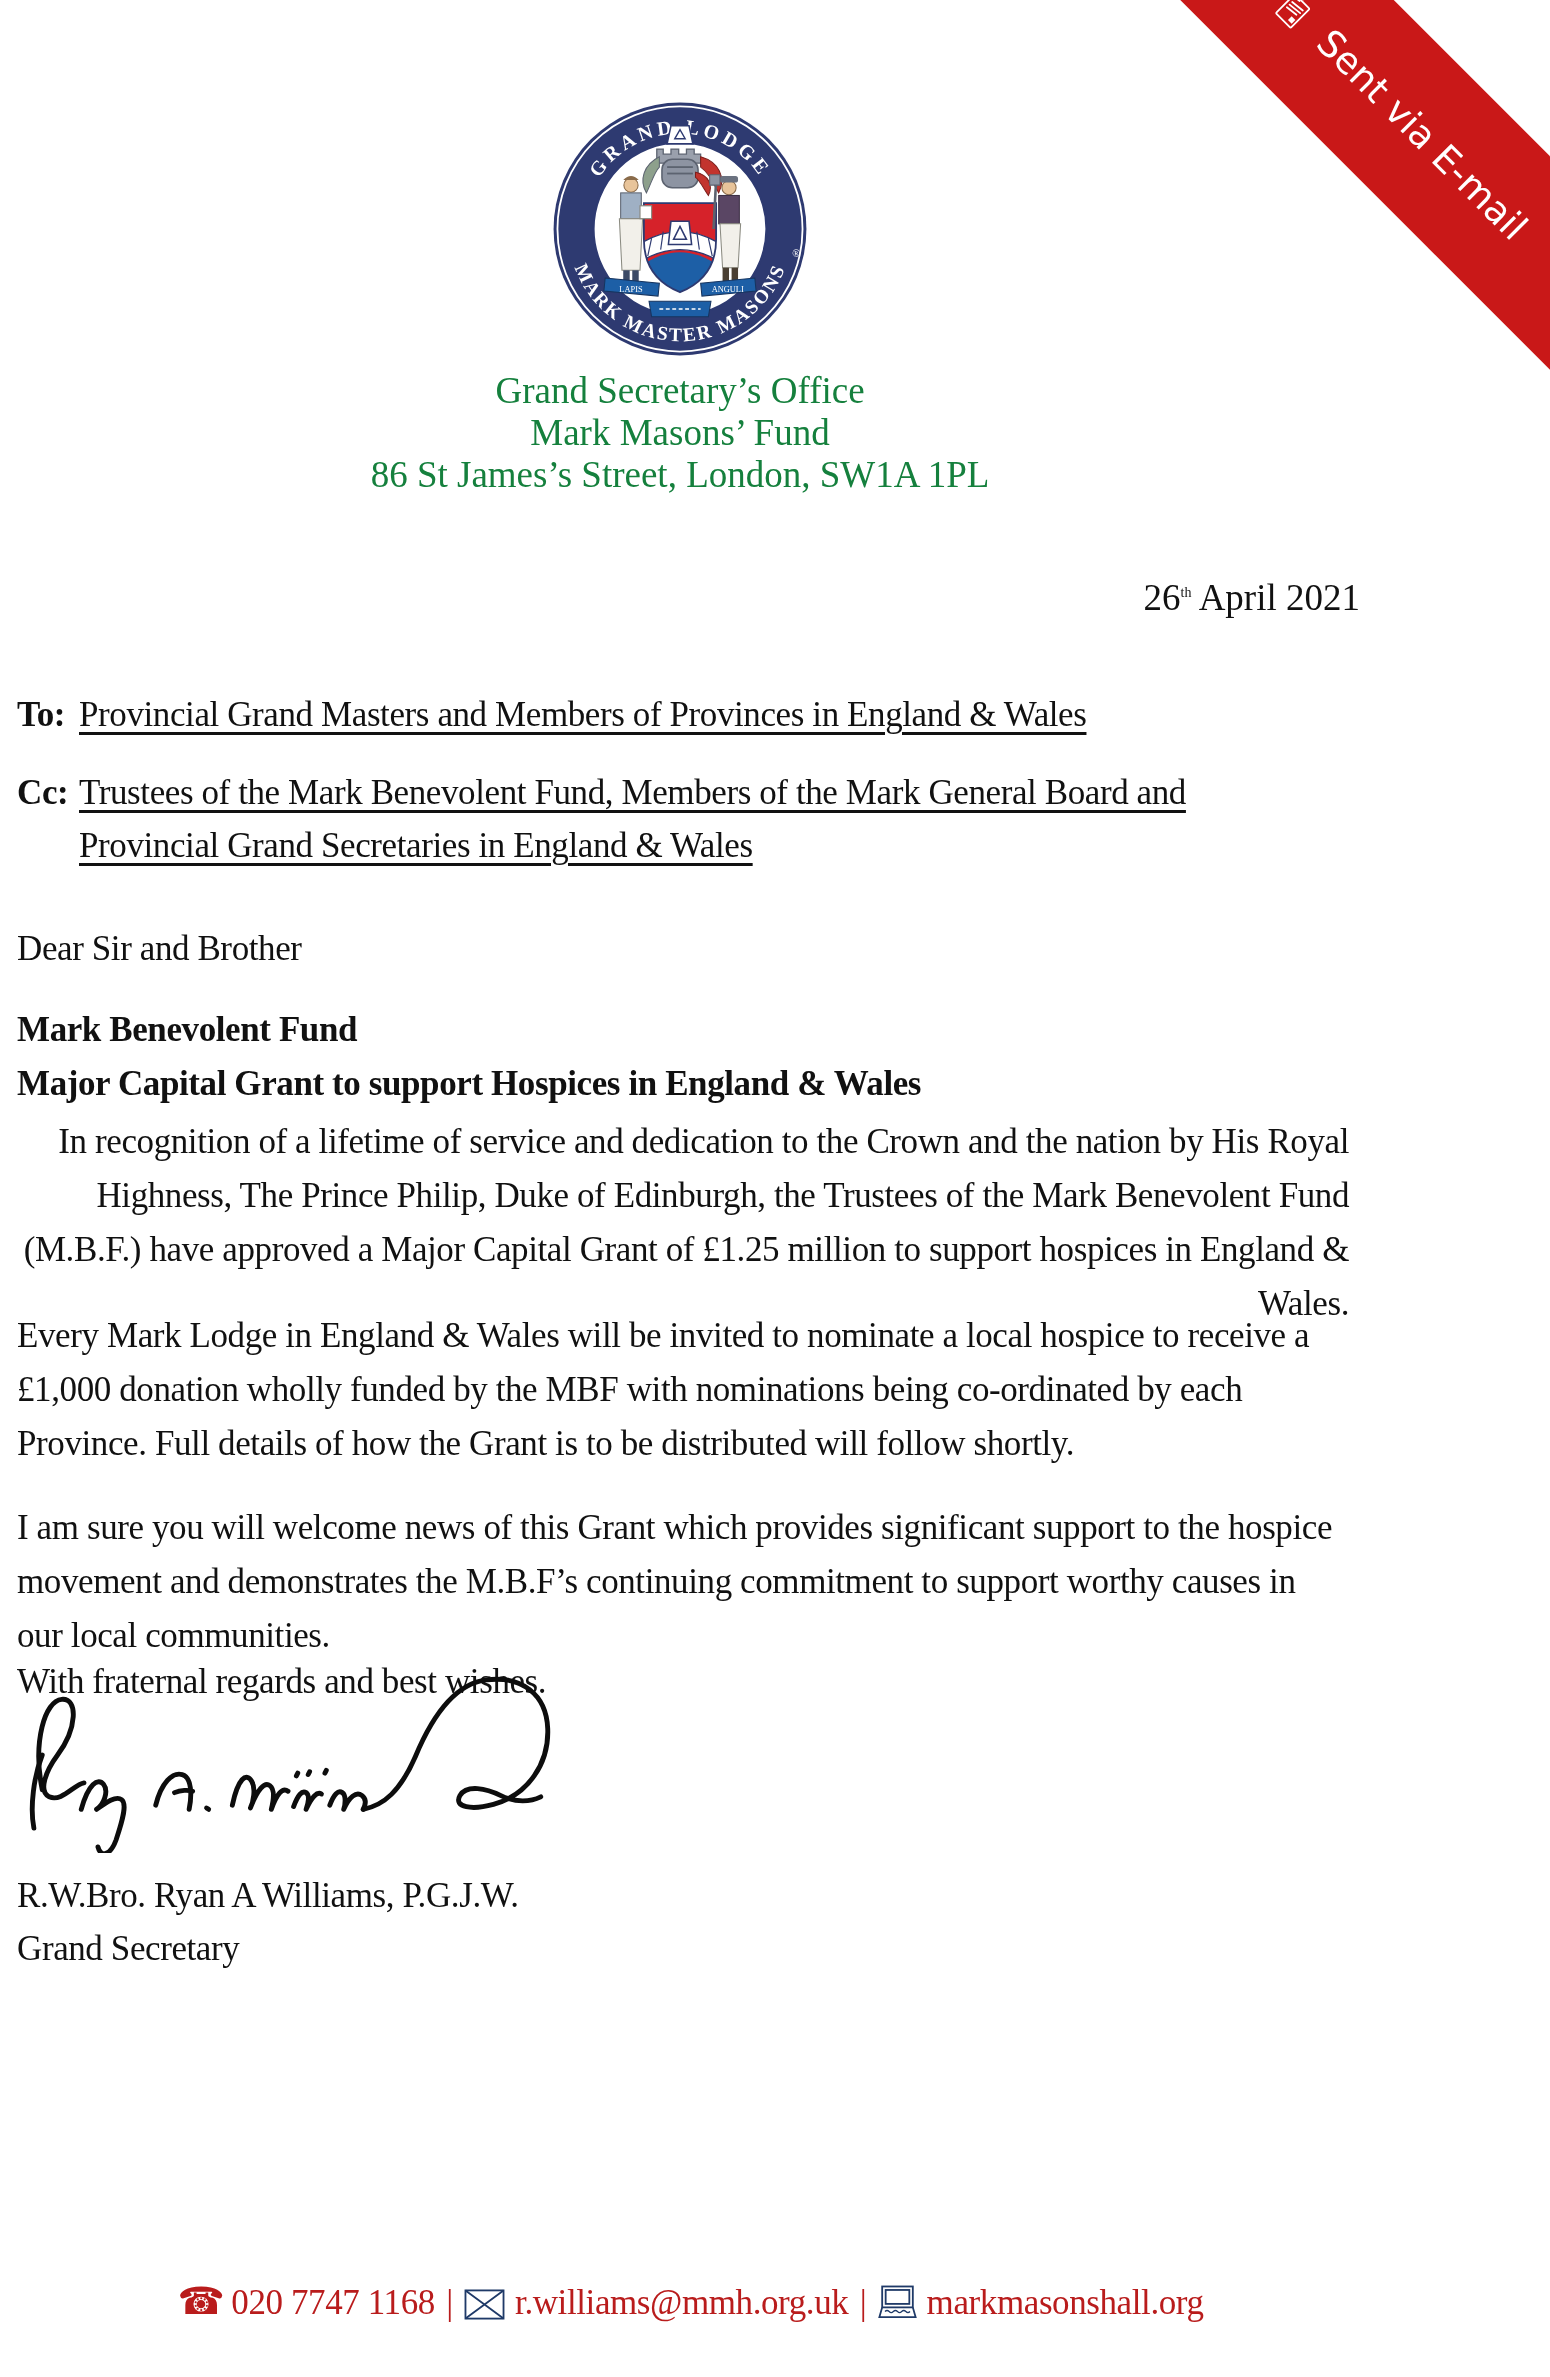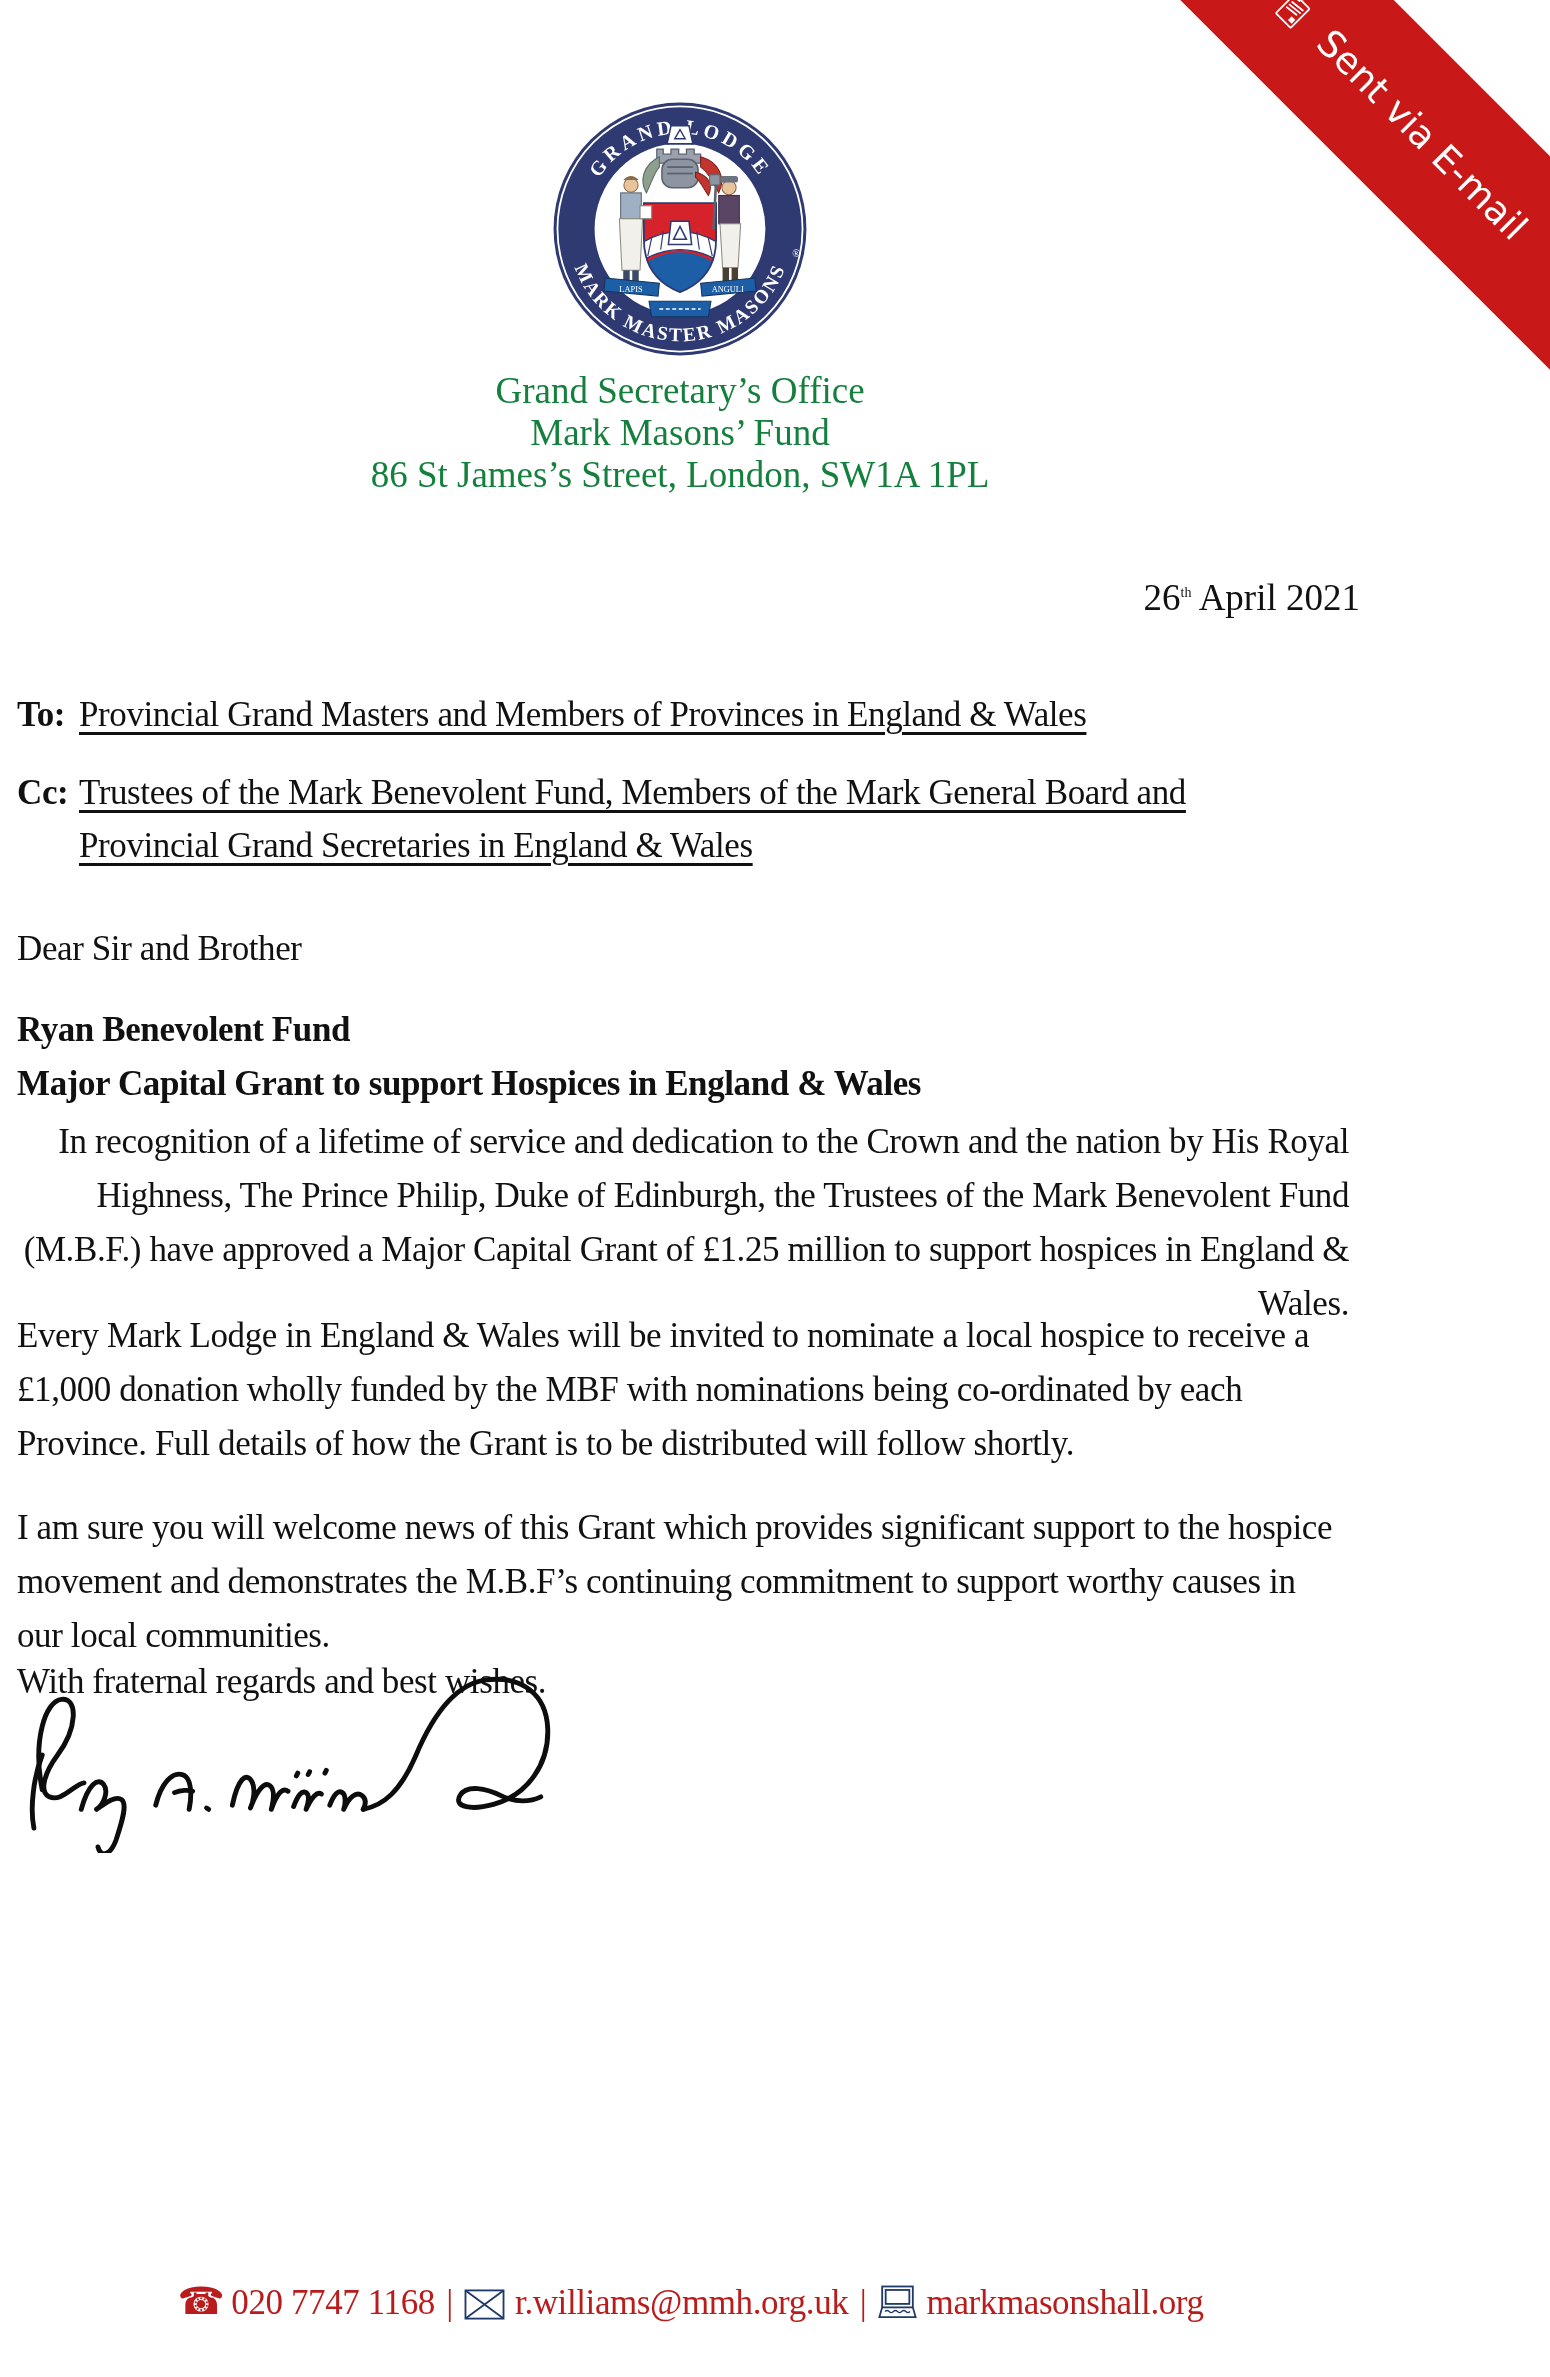--- a/index.html
+++ b/index.html
@@ -192,21 +192,21 @@
     </div>
     <div class="addr-row cc-row">
       <span class="addr-label">Cc:</span>
       <span class="addr-content">Trustees of the Mark Benevolent Fund, Members of the Mark General Board and Provincial Grand Secretaries in England &amp; Wales</span>
     </div>
   </div>
 
   <div class="salutation">Dear Sir and Brother</div>
 
   <div class="subject">
-    <div>Ryan Benevolent Fund</div>
+    <div>Mark Benevolent Fund</div>
     <div>Major Capital Grant to support Hospices in England &amp; Wales</div>
   </div>
 
   <p class="para p1">In recognition of a lifetime of service and dedication to the Crown and the nation by His Royal Highness, The Prince Philip, Duke of Edinburgh, the Trustees of the Mark Benevolent Fund (M.B.F.) have approved a Major Capital Grant of £1.25 million to support hospices in England &amp; Wales.</p>
   <p class="para p2">Every Mark Lodge in England &amp; Wales will be invited to nominate a local hospice to receive a £1,000 donation wholly funded by the MBF with nominations being co-ordinated by each Province. Full details of how the Grant is to be distributed will follow shortly.</p>
   <p class="para p3">I am sure you will welcome news of this Grant which provides significant support to the hospice movement and demonstrates the M.B.F’s continuing commitment to support worthy causes in our local communities.</p>
   <p class="para closing">With fraternal regards and best wishes.</p>
 
   <svg class="signature" viewBox="0 0 800 260" fill="none" stroke="#0d0d0d" stroke-width="7" stroke-linecap="round" stroke-linejoin="round">
     <path d="M 42,170 C 28,100 46,42 70,40 C 94,38 92,82 64,120 C 47,143 36,172 52,180 C 70,188 88,162 102,160"></path>
@@ -214,20 +214,24 @@
     <path d="M 98,198 C 108,162 122,152 130,162 C 138,172 130,192 120,198 C 134,188 148,178 156,184 C 164,190 158,212 148,242 C 140,264 126,268 122,252"></path>
     <path d="M 205,192 C 213,160 229,144 243,148 C 257,152 257,178 253,198 M 232,174 C 241,170 252,170 258,172"></path>
     <path d="M 278,196 L 281,198"></path>
     <path d="M 315,192 C 323,154 335,144 343,158 C 349,168 345,188 341,196 C 351,170 361,158 369,164 C 377,170 373,190 371,198 C 379,176 387,166 395,172"></path>
     <path d="M 407,150 L 409,146 M 424,148 L 426,144 M 448,146 L 450,142"></path>
     <path d="M 403,194 C 409,178 415,170 421,174 C 427,178 423,192 421,198 C 429,180 437,172 443,176"></path>
     <path d="M 455,192 C 461,176 467,170 473,174 C 479,178 477,192 475,198 C 483,180 493,172 501,178 C 509,184 505,194 503,198"></path>
     <path d="M 503,198 C 533,192 556,172 578,122 C 598,74 630,18 680,12 C 730,6 766,32 768,82 C 770,132 740,177 690,191 C 660,199 632,196 642,178 C 652,162 680,168 700,178 C 722,189 744,187 758,180"></path>
   </svg>
 
+  <div class="sig-block">
+    <div>R.W.Bro. Ryan A Williams, P.G.J.W.</div>
+    <div>Grand Secretary</div>
+  </div>
 
   <div class="footer">
     <span class="phone-glyph">☎</span><span>020 7747 1168</span><span class="sep">|</span><svg class="f-icon" width="41" height="31" viewBox="0 0 58 44" fill="none" stroke="#1f3a68" stroke-width="2.6">
         <rect x="2" y="2" width="54" height="40"></rect>
         <path d="M 2,2 L 56,42 M 56,2 L 2,42"></path>
       </svg><span>r.williams@mmh.org.uk</span><span class="sep">|</span><svg class="f-icon" width="39" height="35" viewBox="0 0 56 50" fill="none" stroke="#1f3a68" stroke-width="2.6">
         <rect x="6" y="2" width="44" height="30"></rect>
         <rect x="11" y="7" width="34" height="20"></rect>
         <path d="M 6,32 L 2,46 L 54,46 L 50,32"></path>
         <path d="M 10,38 q 3,-3 6,0 q 3,3 6,0 q 3,-3 6,0 q 3,3 6,0 q 3,-3 6,0 q 3,3 6,0" stroke-width="1.8"></path>

